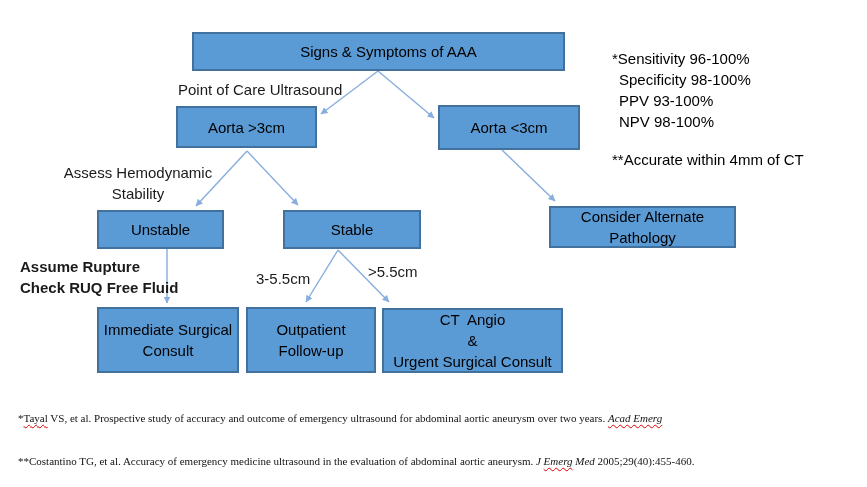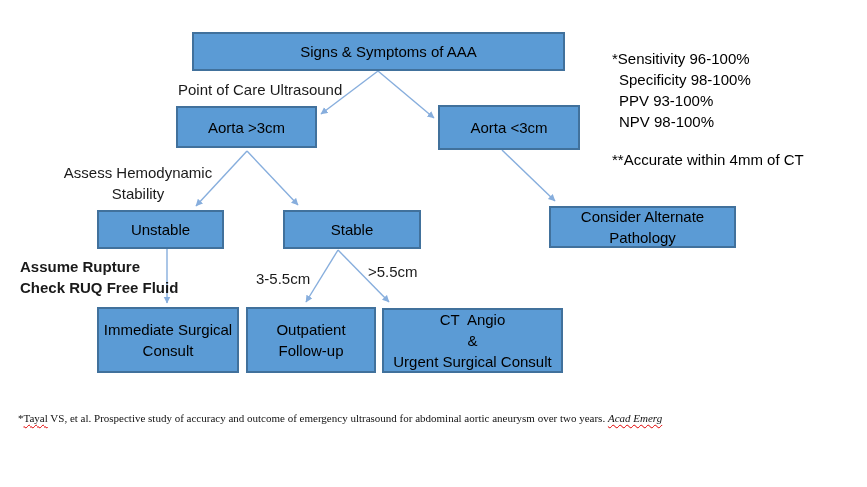--- a/index.html
+++ b/index.html
@@ -84,14 +84,17 @@
     <div class="indent">Specificity 98-100%</div>
     <div class="indent">PPV 93-100%</div>
     <div class="indent">NPV 98-100%</div>
   </div>
 
   <div class="note">**Accurate within 4mm of CT</div>
 
   <div class="refs" style="top:412px;">
       <div><span>*</span><span class="sq">Tayal</span><span> VS, et al. Prospective study of accuracy and outcome of emergency ultrasound for abdominal aortic aneurysm over two years. </span><span class="it sq">Acad Emerg</span></div>
     </div>
+  <div class="refs" style="top:455px;">
+      <div><span>**Costantino TG, et al. Accuracy of emergency medicine ultrasound in the evaluation of abdominal aortic aneurysm. </span><span class="it">J </span><span class="it sq">Emerg</span><span class="it"> Med </span><span>2005;29(40):455-460.</span></div>
+    </div>
 
 </div>
 
 </body></html>

